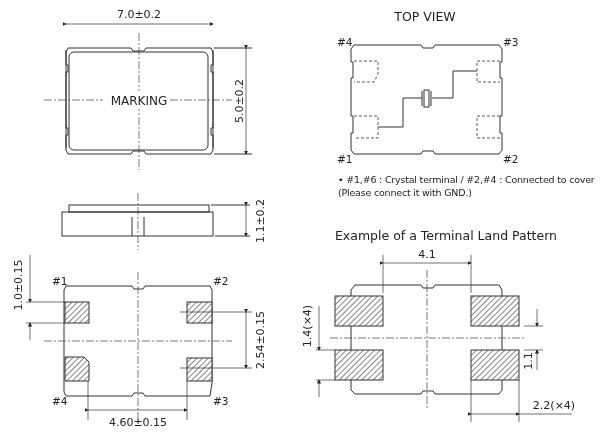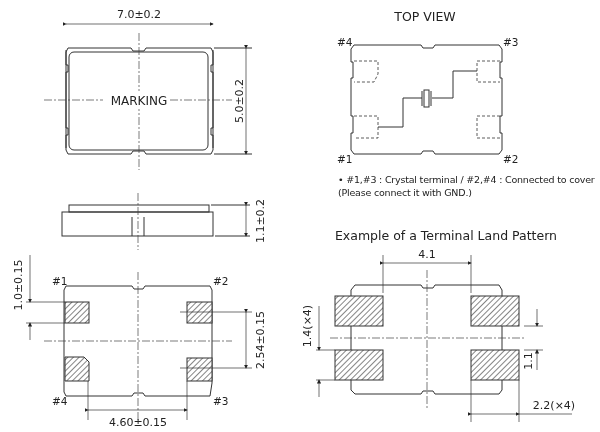--- a/index.html
+++ b/index.html
@@ -121,14 +121,14 @@
     <line class="thin" x1="537" y1="370" x2="537" y2="350" marker-end="url(#arr)"></line>
     <text class="txt" font-size="11" text-anchor="middle" transform="translate(532,361) rotate(-90)">1.1</text>
 
     <path class="thin" d="M471,380 L471,422 M519,380 L519,422"></path>
     <line class="thin" x1="471" y1="414" x2="519" y2="414" marker-start="url(#arr)" marker-end="url(#arr)"></line>
     <line class="thin" x1="519" y1="414" x2="572" y2="414"></line>
     <text class="txt" x="554" y="409" font-size="11" text-anchor="middle">2.2(×4)</text>
   </g>
 </svg>
 
-<div class="note" style="left:338px;top:174px;">• #1,#3 : Crystal terminal / #2,#4 : Connected to cover</div>
+<div class="note" style="left:338px;top:174px;">• #1,#6 : Crystal terminal / #2,#4 : Connected to cover</div>
 <div class="note" style="left:338px;top:187px;">(Please connect it with GND.)</div>
 
 </body></html>

